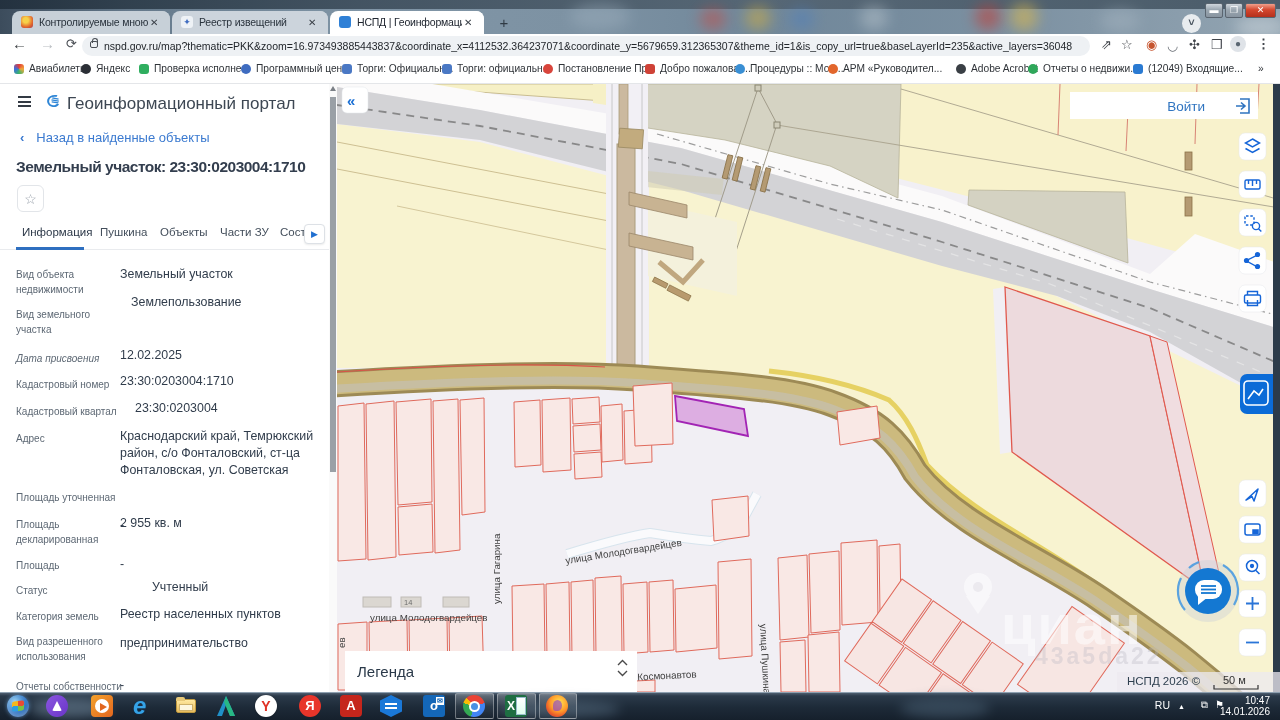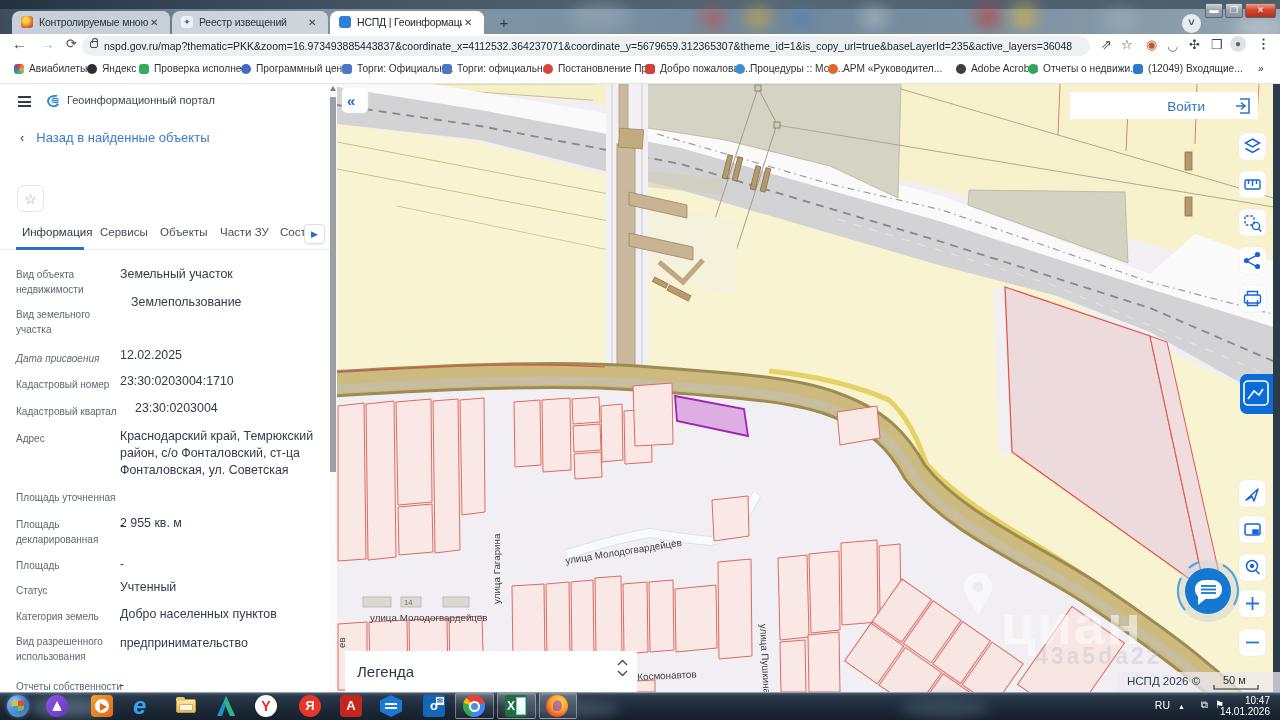--- a/index.html
+++ b/index.html
@@ -37,21 +37,21 @@
 .page{position:absolute;left:0;top:84px;width:1280px;height:608px;background:#fff;}
 .panel{position:absolute;left:0;top:0;width:329px;height:608px;background:#fff;overflow:hidden;}
 .sb{position:absolute;left:329px;top:0;width:8px;height:608px;background:#fafafa;}
 .sb .thumb{position:absolute;left:1px;top:13px;width:6px;height:375px;background:#9aa0a6;border-radius:0px;}
 .sb .up{position:absolute;left:1px;top:2px;width:0;height:0;border-left:3px solid transparent;border-right:3px solid transparent;border-bottom:5px solid #7a7f85;}
 .map{position:absolute;left:337px;top:0;width:943px;height:608px;background:#f1eff4;overflow:hidden;}
 
 .burger{position:absolute;left:18px;top:12px;width:13px;height:11px;border-top:2px solid #333a44;border-bottom:2px solid #333a44;}
 .burger:before{content:"";position:absolute;left:0;top:2.5px;width:13px;height:2px;background:#333a44;}
 .plogo{position:absolute;left:46px;top:10px;}
-.ptitle{position:absolute;left:67px;top:10px;font-size:11px;color:#3d4753;}
+.ptitle{position:absolute;left:67px;top:10px;font-size:17px;color:#3d4753;}
 .back{position:absolute;left:20px;top:46px;font-size:13px;color:#3b7ad0;}
 .back .ch{font-weight:bold;margin-right:12px;}
 .h1{position:absolute;left:16px;top:74px;font-size:15.5px;font-weight:bold;color:#333e4e;letter-spacing:-0.5px;white-space:nowrap;}
 .star{position:absolute;left:17px;top:101px;width:27px;height:27px;border:1px solid #e2e5e9;border-radius:6px;color:#9aa2ac;font-size:14px;text-align:center;line-height:26px;}
 .tabs{position:absolute;left:0px;top:134px;width:329px;height:32px;border-bottom:1px solid #e9ebee;font-size:11.5px;color:#434e5b;}
 .tabs span{position:absolute;top:8px;}
 .tabs .act{color:#2c3848;}
 .tabs .ul{position:absolute;left:16px;top:29px;width:68px;height:3px;background:#2e6fc0;}
 .tabarr{position:absolute;left:304px;top:140px;width:21px;height:20px;background:#fff;border:1px solid #dde1e6;border-radius:4px;color:#1f6fd0;font-size:9px;text-align:center;line-height:19px;box-shadow:0 1px 2px rgba(0,0,0,.08);}
 .fl{position:absolute;left:16px;width:106px;font-size:10px;color:#5d6874;line-height:15px;}
@@ -102,21 +102,21 @@
 <span class="aicn" style="left:1121px;top:37px;">☆</span>
 <span class="aicn" style="left:1146px;top:37px;color:#c6542e;">◉</span>
 <span class="aicn" style="left:1167px;top:38px;color:#6a6f76;">◡</span>
 <span class="aicn" style="left:1189px;top:37px;">✣</span>
 <span class="aicn" style="left:1211px;top:37px;">❒</span>
 <span class="aicn" style="left:1230px;top:36px;width:16px;height:16px;border-radius:50%;background:#dfe3e8;text-align:center;line-height:16px;font-size:10px;color:#5a6672;">●</span>
 <span class="aicn" style="left:1257px;top:36px;font-weight:bold;">⋮</span>
 
 <div class="bkm">
  <div class="bk" style="left:14px;"><i style="background:conic-gradient(#e23b38,#f2a83b,#3bb56a,#3b6fe2,#e23b38)"></i>Авиабилеты</div>
- <div class="bk" style="left:87px;"><i style="background:#2b2f36;border-radius:50%;"></i>Яндекс</div>
+ <div class="bk" style="left:81px;"><i style="background:#2b2f36;border-radius:50%;"></i>Яндекс</div>
  <div class="bk" style="left:139px;"><i style="background:#2fae5f;"></i>Проверка исполне...</div>
  <div class="bk" style="left:241px;"><i style="background:#3f6cc0;border-radius:50%;"></i>Программный цен...</div>
  <div class="bk" style="left:342px;"><i style="background:#4a78c4;"></i>Торги: Официальн...</div>
  <div class="bk" style="left:442px;"><i style="background:#4a78c4;"></i>Торги: официальн...</div>
  <div class="bk" style="left:543px;"><i style="background:#d8453c;border-radius:50%;"></i>Постановление Пр...</div>
  <div class="bk" style="left:645px;"><i style="background:#cf4237;"></i>Добро пожаловат...</div>
  <div class="bk" style="left:735px;"><i style="background:#3a8fd4;border-radius:50%;"></i>Процедуры :: Мои...</div>
  <div class="bk" style="left:828px;"><i style="background:#e2662c;border-radius:50%;"></i>АРМ «Руководител...</div>
  <div class="bk" style="left:956px;"><i style="background:#3a3f45;border-radius:50%;"></i>Adobe Acrobat</div>
  <div class="bk" style="left:1028px;"><i style="background:#2fa75a;border-radius:50%;"></i>Отчеты о недвижи...</div>
@@ -400,24 +400,25 @@
  <div class="panel">
   <div class="burger"></div>
   <svg class="plogo" width="14" height="14" viewBox="0 0 14 14">
         <g fill="#2f86d6">
           <path d="M11.5 1.2C7 .2 2.5 1.8 1.4 5.2c-1 3.2.9 6.6 4.4 7.6 2.8.8 5.8-.2 7.3-2.3l-2-1C10 11 8 11.6 6.3 11.1c-2.4-.7-3.7-3-3-5.2C4 3.5 7.2 2.3 10.4 3z"></path>
           <path d="M6 4.6l6.4 1.1.3-1.3L6.6 3.2zM5.3 6.5l7.4 1.2.2-1.2-7.3-1.2zM5.6 8.4l6.6 1.1.3-1.2-6.7-1.1z"></path>
         </g>
       </svg>
   <div class="ptitle">Геоинформационный портал</div>
   <div class="back"><span class="ch">‹</span>Назад в найденные объекты</div>
+  <div class="h1">Земельный участок: 23:30:0203004:1710</div>
   <div class="star">☆</div>
   <div class="tabs">
     <span class="act" style="left:22px;">Информация</span>
-    <span style="left:100px;">Сервисы</span>
+    <span style="left:100px;">Пушкина</span>
     <span style="left:160px;">Объекты</span>
     <span style="left:220px;">Части ЗУ</span>
     <span style="left:280px;">Соста</span>
     <span class="ul"></span>
   </div>
   <div class="tabarr">▶</div>
   <div class="fl" style="top:183px;">Вид объекта недвижимости</div>
       <div class="fv" style="top:182px;">Земельный участок</div>
   <div class="fl" style="top:223px;">Вид земельного участка</div>
       <div class="fv" style="top:210px;margin-left:11px;">Землепользование</div>
@@ -429,23 +430,23 @@
       <div class="fv" style="top:316px;margin-left:15px;">23:30:0203004</div>
   <div class="fl" style="top:347px;">Адрес</div>
       <div class="fv" style="top:344px;">Краснодарский край, Темрюкский район, с/о Фонталовский, ст-ца Фонталовская, ул. Советская</div>
   <div class="fl" style="top:406px;">Площадь уточненная</div>
       <div class="fv" style="top:403px;margin-top:28px;">2 955 кв. м</div>
   <div class="fl" style="top:433px;">Площадь декларированная</div>
       <div class="fv" style="top:433px;">-</div>
   <div class="fl" style="top:474px;">Площадь</div>
       <div class="fv" style="top:472px;">-</div>
   <div class="fl" style="top:499px;">Статус</div>
-      <div class="fv" style="top:495px;">Учтенный</div>
+      <div class="fv" style="top:495px;margin-left:32px;">Учтенный</div>
   <div class="fl" style="top:525px;">Категория земель</div>
-      <div class="fv" style="top:522px;">Добро населенных пунктов</div>
+      <div class="fv" style="top:522px;">Реестр населенных пунктов</div>
   <div class="fl" style="top:550px;">Вид разрешенного использования</div>
       <div class="fv" style="top:551px;">предпринимательство</div>
   <div class="fl" style="top:595px;">Отчеты собственности</div>
       <div class="fv" style="top:593px;">-</div>
  </div>
  <div class="sb">
       <div class="up"></div>
       <div class="thumb"></div>
     </div>
 </div>

